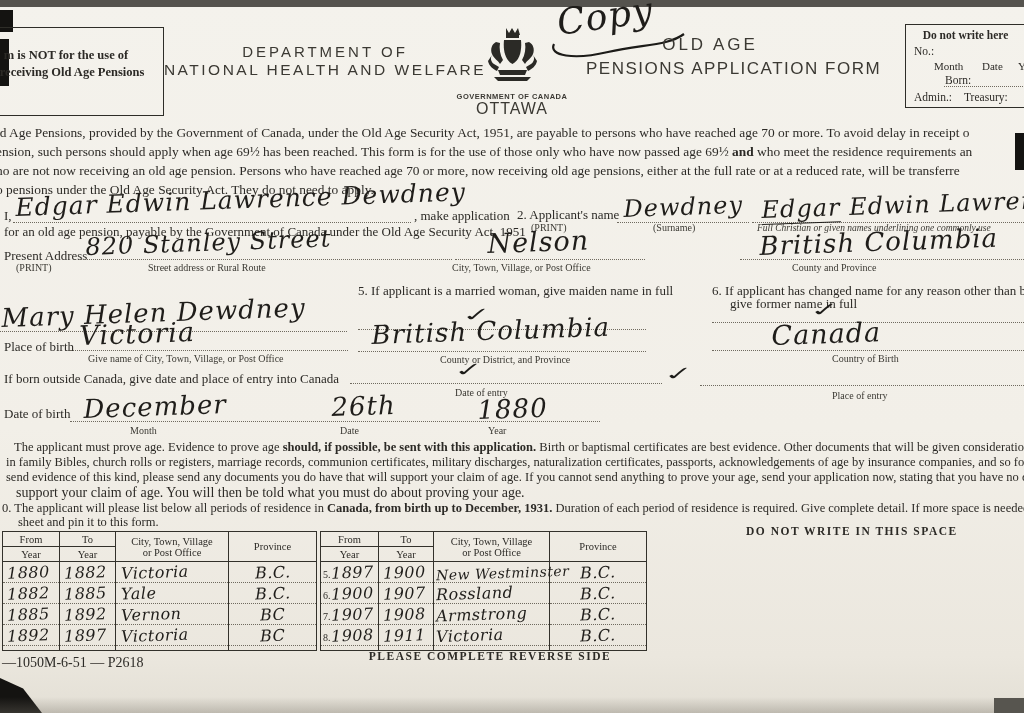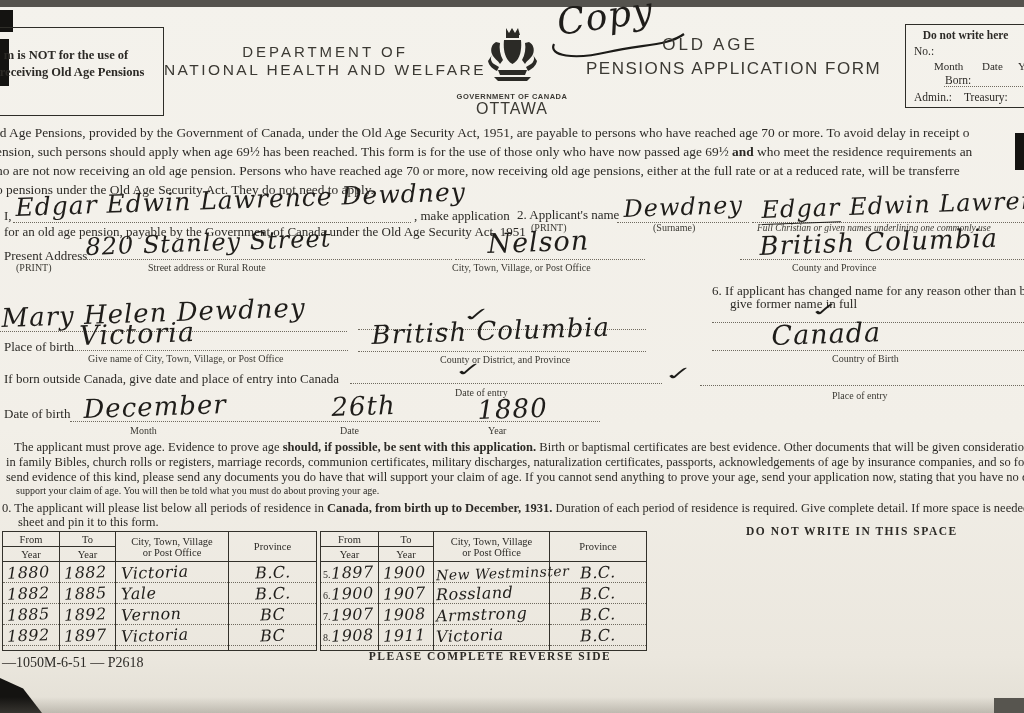--- a/index.html
+++ b/index.html
@@ -124,20 +124,21 @@
   <div class="abs hw" style="left:86px;top:233px;font-size:24px;">820 Stanley Street</div>
   <div class="abs cap" style="left:16px;top:262px;">(PRINT)</div>
   <div class="abs cap" style="left:148px;top:262px;">Street address or Rural Route</div>
   <div class="abs dots" style="left:455px;top:258px;width:190px;"></div>
   <div class="abs hw" style="left:488px;top:228px;font-size:27px;">Nelson</div>
   <div class="abs cap" style="left:452px;top:262px;">City, Town, Village, or Post Office</div>
   <div class="abs dots" style="left:740px;top:258px;width:284px;"></div>
   <div class="abs hw" style="left:760px;top:231px;font-size:26px;">British Columbia</div>
   <div class="abs cap" style="left:792px;top:262px;">County and Province</div>
 
+  <div class="abs t" style="left:358px;top:283px;">5.  If applicant is a married woman, give maiden name in full</div>
   <div class="abs t" style="left:712px;top:283px;">6.  If applicant has changed name for any reason other than by marriage,</div>
   <div class="abs t" style="left:730px;top:296px;">give former name in full</div>
 
   <div class="abs dots" style="left:0;top:330px;width:347px;"></div>
   <div class="abs hw" style="left:2px;top:303px;font-size:26px;">Mary Helen Dewdney</div>
   <div class="abs dots" style="left:358px;top:328px;width:288px;"></div>
   <span class="abs check" style="left:470px;top:305px;">✓</span>
   <div class="abs dots" style="left:712px;top:321px;width:312px;"></div>
   <span class="abs check" style="left:818px;top:300px;">✓</span>
 
@@ -167,21 +168,21 @@
   <div class="abs hw" style="left:332px;top:392px;font-size:26px;">26th</div>
   <div class="abs cap" style="left:340px;top:425px;">Date</div>
   <div class="abs hw" style="left:478px;top:395px;font-size:26px;">1880</div>
   <div class="abs cap" style="left:488px;top:425px;">Year</div>
 
   <div class="abs t" style="left:14px;top:440px;font-size:12.5px;">
     <span>The applicant must prove age.  Evidence to prove age </span><span class="b">should, if possible, be sent with this application.</span><span> Birth or baptismal certificates are best evidence. Other documents that will be given consideration include recor</span>
   </div>
   <div class="abs t" style="left:6px;top:455px;font-size:12.5px;">in family Bibles, church rolls or registers, marriage records, communion certificates, military discharges, naturalization certificates, passports, acknowledgements of age by insurance companies, and so forth. If you cann</div>
   <div class="abs t" style="left:6px;top:470px;font-size:12.5px;">send evidence of this kind, please send any documents you do have that will support your claim of age. If you cannot send anything to prove your age, send your application now, stating that you have no document</div>
-  <div class="abs t" style="left:16px;top:485px;font-size:10px;">support your claim of age. You will then be told what you must do about proving your age.</div>
+  <div class="abs t" style="left:16px;top:485px;font-size:14px;">support your claim of age. You will then be told what you must do about proving your age.</div>
 
   <div class="abs t" style="left:2px;top:501px;font-size:12.5px;">
     <span>0.  The applicant will please list below all periods of residence in </span><span class="b">Canada, from birth up to December, 1931.</span><span>  Duration of each period of residence is required. Give complete detail. If more space is needed, use an ext</span>
   </div>
   <div class="abs t" style="left:18px;top:515px;font-size:12.5px;">sheet and pin it to this form.</div>
 
   <div class="abs t b" style="left:746px;top:525px;font-size:11.5px;letter-spacing:1.5px;">DO NOT WRITE IN THIS SPACE</div>
 
   <div class="abs restable" style="left:2px;top:531px;">
     <table class="res" style="width:314px;">

